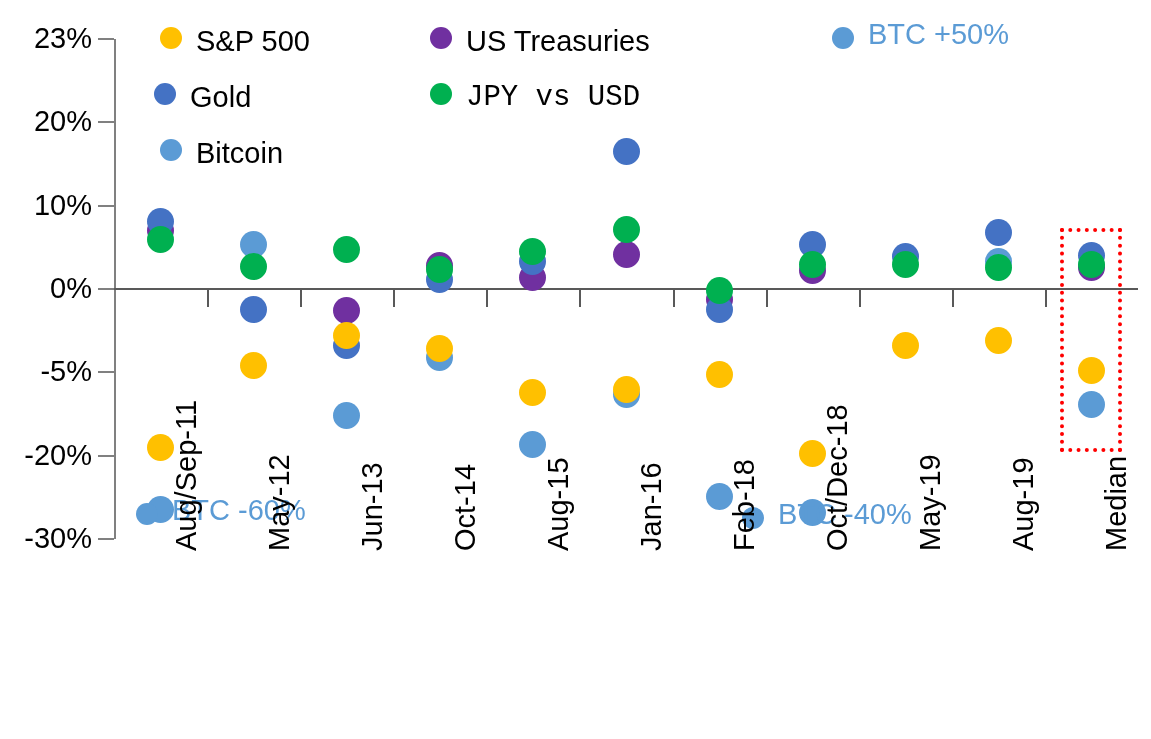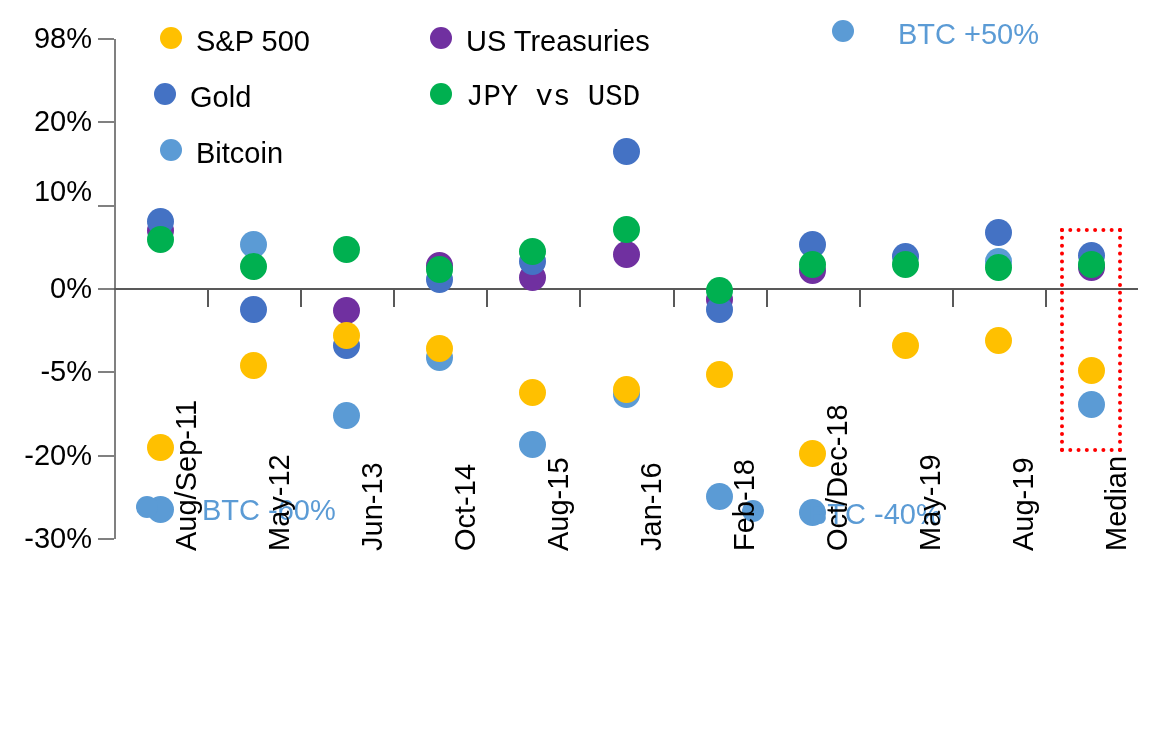--- a/index.html
+++ b/index.html
@@ -35,21 +35,21 @@
     position:absolute; font-size:29px; color:#000000;
     white-space:nowrap; line-height:1;
     transform-origin: left top;
     transform: rotate(-90deg);
   }
 
   
   .marker { position:absolute; border-radius:50%; }
 
   
-  .annotation { position:absolute; display:flex; align-items:flex-start;gap:30px; }
+  .annotation { position:absolute; display:flex; align-items:flex-end; }
   .annotation .legend-dot { width:22px; height:22px; }
   .annotation-text {
     font-size:29px; margin-left:14px; white-space:nowrap; line-height:1;
   }
 
   
   .highlight-box {
     position:absolute;
     border:4px dotted #FF0000;
     background:transparent;
@@ -79,25 +79,25 @@
       </div>
       <div class="legend-item" style="left: 430px; top: 83px; font-family: Liberation Mono, monospace;">
         <span class="legend-dot" style="background: rgb(0, 176, 80);"></span>
         <span class="legend-label">JPY vs USD</span>
       </div>
     </div>
 
   <div id="yaxis-layer">
       <div class="y-axis-line" style="left: 114px; top: 39px; height: 500px;"></div>
       <div class="y-tick-mark" style="left: 98px; top: 38px; width: 16px;"></div>
-      <div class="y-tick-label" style="right: 1059px; top: 24px;">98%</div>
+      <div class="y-tick-label" style="right: 1059px; top: 24px;">23%</div>
       <div class="y-tick-mark" style="left: 98px; top: 121.333px; width: 16px;"></div>
       <div class="y-tick-label" style="right: 1059px; top: 107.333px; text-align: right;">20%</div>
       <div class="y-tick-mark" style="left: 98px; top: 204.667px; width: 16px;"></div>
-      <div class="y-tick-label" style="right: 1059px; top: 177px;">10%</div>
+      <div class="y-tick-label" style="right: 1059px; top: 191px;">10%</div>
       <div class="y-tick-mark" style="left: 98px; top: 288px; width: 16px;"></div>
       <div class="y-tick-label" style="right: 1059px; top: 274px;">0%</div>
       <div class="y-tick-mark" style="left: 98px; top: 371.333px; width: 16px;"></div>
       <div class="y-tick-label" style="right: 1059px; top: 357.333px;">-5%</div>
       <div class="y-tick-mark" style="left: 98px; top: 454.667px; width: 16px;"></div>
       <div class="y-tick-label" style="right: 1059px; top: 440.667px;">-20%</div>
       <div class="y-tick-mark" style="left: 98px; top: 538px; width: 16px;"></div>
       <div class="y-tick-label" style="right: 1059px; top: 524px;">-30%</div>
     </div>
 

